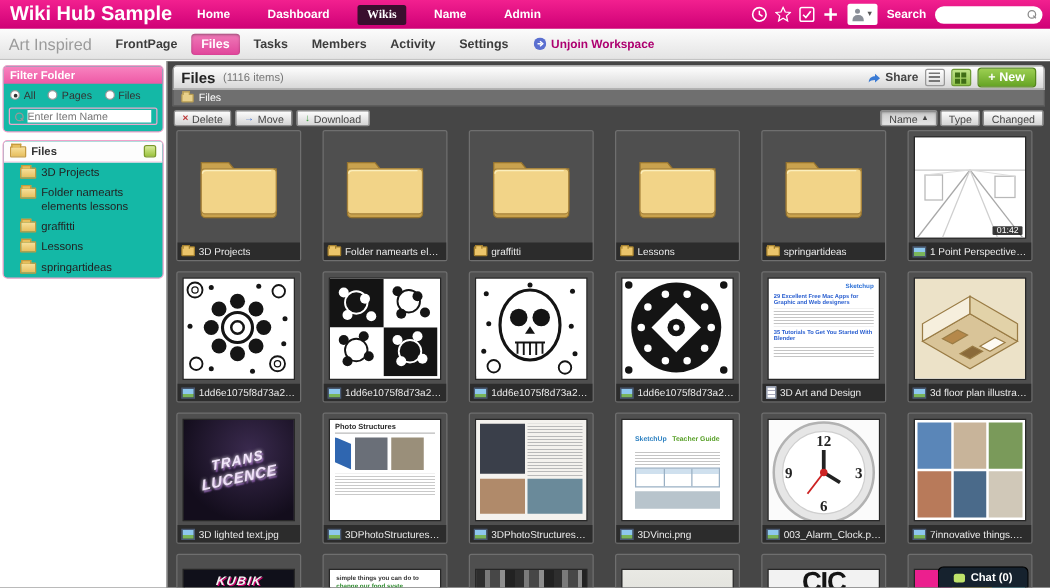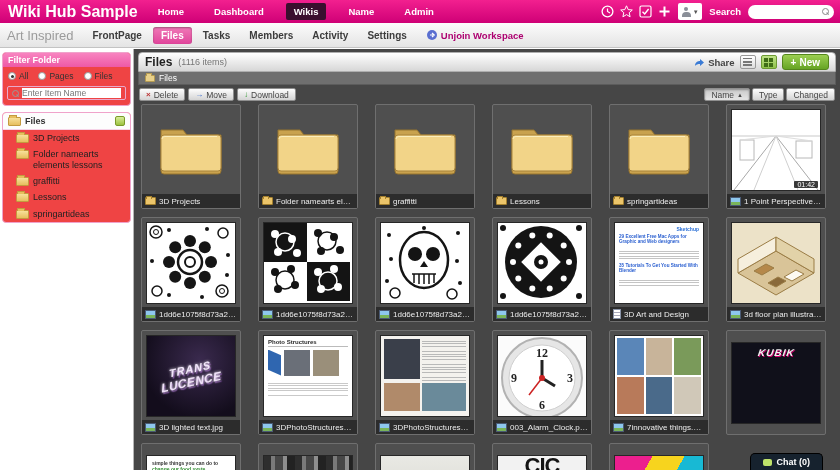--- a/index.html
+++ b/index.html
@@ -6,21 +6,21 @@
   html,body { width:840px; height:470px; overflow:hidden; }
   body { font-family:"Liberation Sans", sans-serif; background:#fff; position:relative; }
   #app { position:absolute; inset:0; width:840px; height:470px; overflow:hidden; }
 
   
   .topbar { position:absolute; top:0; left:0; right:0; height:23px;
     background:linear-gradient(#f2208f,#cf0076); display:flex; align-items:center; color:#fff; z-index:30; }
   .brand { font-size:16px; font-weight:bold; padding:0 12px 0 8px; white-space:nowrap; }
   .topnav { display:flex; align-items:center; gap:14px; }
   .nav-item { font-size:9.5px; font-weight:bold; padding:3px 8px; border-radius:2px; cursor:pointer; white-space:nowrap; }
-  .nav-item.active { background:#3a0f2e; }
+  .nav-item.active { background:#3a0f2e;font-family:Liberation Serif, serif; }
   .top-right { margin-left:auto; display:flex; align-items:center; gap:7px; padding-right:6px; }
   .tb-ico { width:14px; height:14px; display:flex; align-items:center; justify-content:center; color:#fff; font-size:11px; }
   .avatar-box { width:24px; height:17px; background:#fff; border-radius:2px; display:flex; align-items:center; justify-content:center; gap:2px; }
   .avatar-sil { width:9px; height:10px; position:relative; }
   .avatar-sil::before { content:''; position:absolute; top:0; left:2.5px; width:4px; height:4px; border-radius:50%; background:#8a8f98; }
   .avatar-sil::after { content:''; position:absolute; bottom:0; left:0; width:9px; height:5px; border-radius:4px 4px 0 0; background:#8a8f98; }
   .avatar-caret { font-size:6px; color:#555; }
   .search-label { font-size:9.5px; font-weight:bold; }
   .search-pill { width:86px; height:14px; background:#fff; border-radius:8px; position:relative; display:flex; align-items:center; padding:0 16px 0 7px; }
   .search-pill input { border:none; outline:none; width:100%; font-size:8.5px; color:#555; background:transparent; }
@@ -33,21 +33,21 @@
     background:linear-gradient(#fcfcfc,#e4e4e4); border-bottom:1px solid #c3c3c3;
     display:flex; align-items:center; z-index:25; }
   .ws-name { color:#9b9b9b; font-size:13px; padding:0 11px 0 7px; white-space:nowrap; }
   .ws-tabs { display:flex; align-items:center; gap:3px; }
   .ws-tab { font-size:10px; font-weight:bold; color:#3c3c3c; padding:3px 8px; border-radius:3px; cursor:pointer; white-space:nowrap; }
   .ws-tab.active { background:linear-gradient(#f07ab8,#e0459b); color:#fff; box-shadow:inset 0 1px 2px rgba(0,0,0,.35); }
   .unjoin { display:flex; align-items:center; gap:4px; margin-left:12px; color:#ad0070; font-size:9.5px; font-weight:bold; cursor:pointer; }
 
   
   .sidebar { position:absolute; left:0; top:49px; bottom:0; width:133px; background:#fff; padding:3px 2px; }
-  .side-box { border:1px solid #f0a3cb; border-radius:4px; margin-bottom:6px; background:#ef4444; overflow:hidden; }
+  .side-box { border:1px solid #f0a3cb; border-radius:4px; margin-bottom:6px; background:#14b8a6; overflow:hidden; }
   .filter-head { background:linear-gradient(#f884c0,#ee59a6); color:#fff; font-size:9px; font-weight:bold; padding:2px 5px; }
   .radio-row { display:flex; flex-wrap:wrap; gap:3px 10px; padding:4px 5px 2px; font-size:8.5px; color:#333; }
   .radio { display:flex; align-items:center; gap:3px; cursor:pointer; }
   .radio-dot { width:8px; height:8px; border:1px solid #9a9a9a; border-radius:50%; background:#fff; position:relative; flex:none; }
   .radio-dot.sel::after { content:''; position:absolute; inset:1.5px; border-radius:50%; background:#333; }
   .side-search { margin:3px 4px 5px; border:1px solid #e9a9cc; border-radius:2px; height:14px; display:flex; align-items:center; gap:3px; padding:0 4px; }
   .side-search input { border:none; outline:none; width:100%; font-size:8.5px; color:#777; }
   .smag { width:7px; height:7px; position:relative; flex:none; }
   .smag::before { content:''; position:absolute; top:0; left:0; width:5px; height:5px; border:1.3px solid #999; border-radius:50%; }
   .smag::after { content:''; position:absolute; bottom:0; right:0; width:3px; height:1.3px; background:#999; transform:rotate(45deg); }
@@ -636,20 +636,32 @@
               </div>
             </div>
           </div>
           <div class="tile-label">
       <span class="mi-image"></span>
       <span class="lbl-txt">3DPhotoStructures002.jpg</span>
           </div>
         </div>
         <div class="tile">
       <div class="tile-thumb">
+            <div class="thumb-box vinci">
+      <span class="v-t1">SketchUp</span>
+      <span class="v-t2"> Teacher Guide</span>
+      <div class="v-lines"></div><div class="v-table"></div><div class="v-img"></div></div>
+          </div>
+          <div class="tile-label">
+      <span class="mi-image"></span>
+      <span class="lbl-txt">3DVinci.png</span>
+          </div>
+        </div>
+        <div class="tile">
+      <div class="tile-thumb">
             <div class="thumb-box">
       <svg width="88" height="80">
                 <rect width="88" height="80" fill="#fbfbfb"></rect>
       <circle cx="44" cy="42" r="40" fill="#e6e6e6" stroke="#b2b2b2" stroke-width="2"></circle>
       <circle cx="44" cy="42" r="33" fill="#fff" stroke="#cfcfcf"></circle>
       <g font-family="Liberation Serif, serif" font-weight="bold" fill="#222" text-anchor="middle">
       <text x="44" y="21" font-size="12">12</text>
       <text x="16" y="46" font-size="12">9</text>
       <text x="72" y="46" font-size="12">3</text>
       <text x="44" y="73" font-size="12">6</text>

